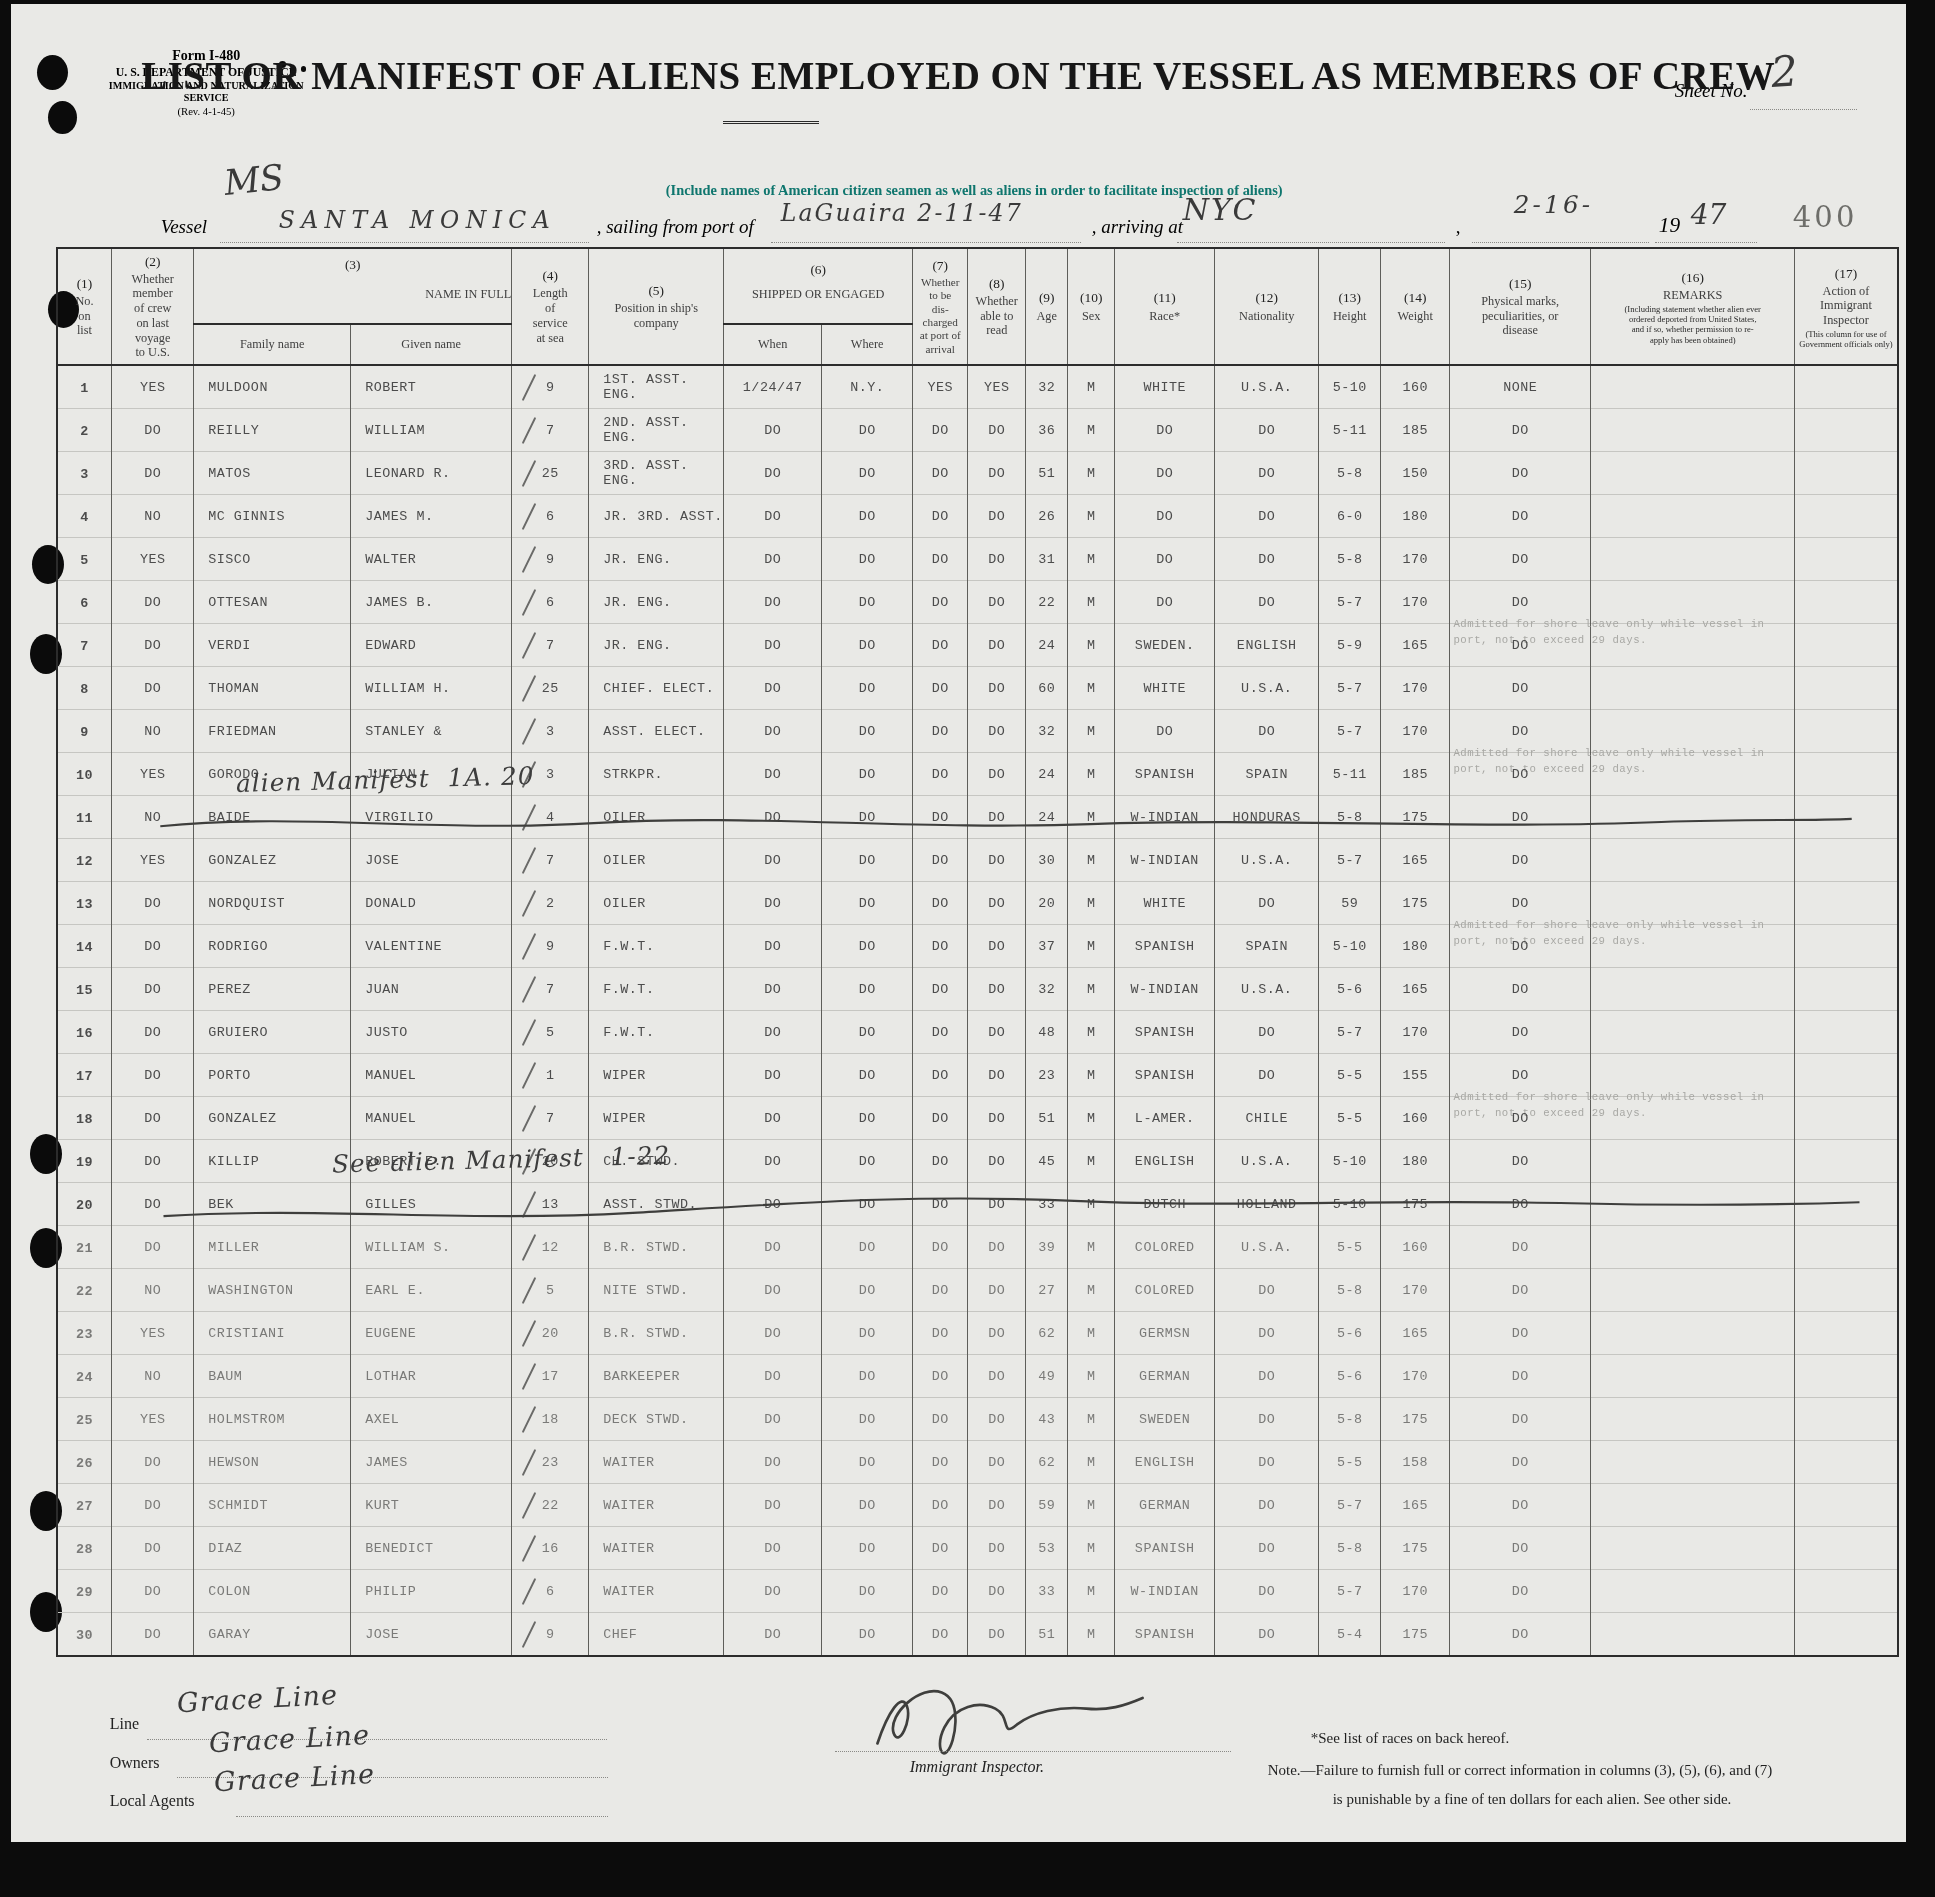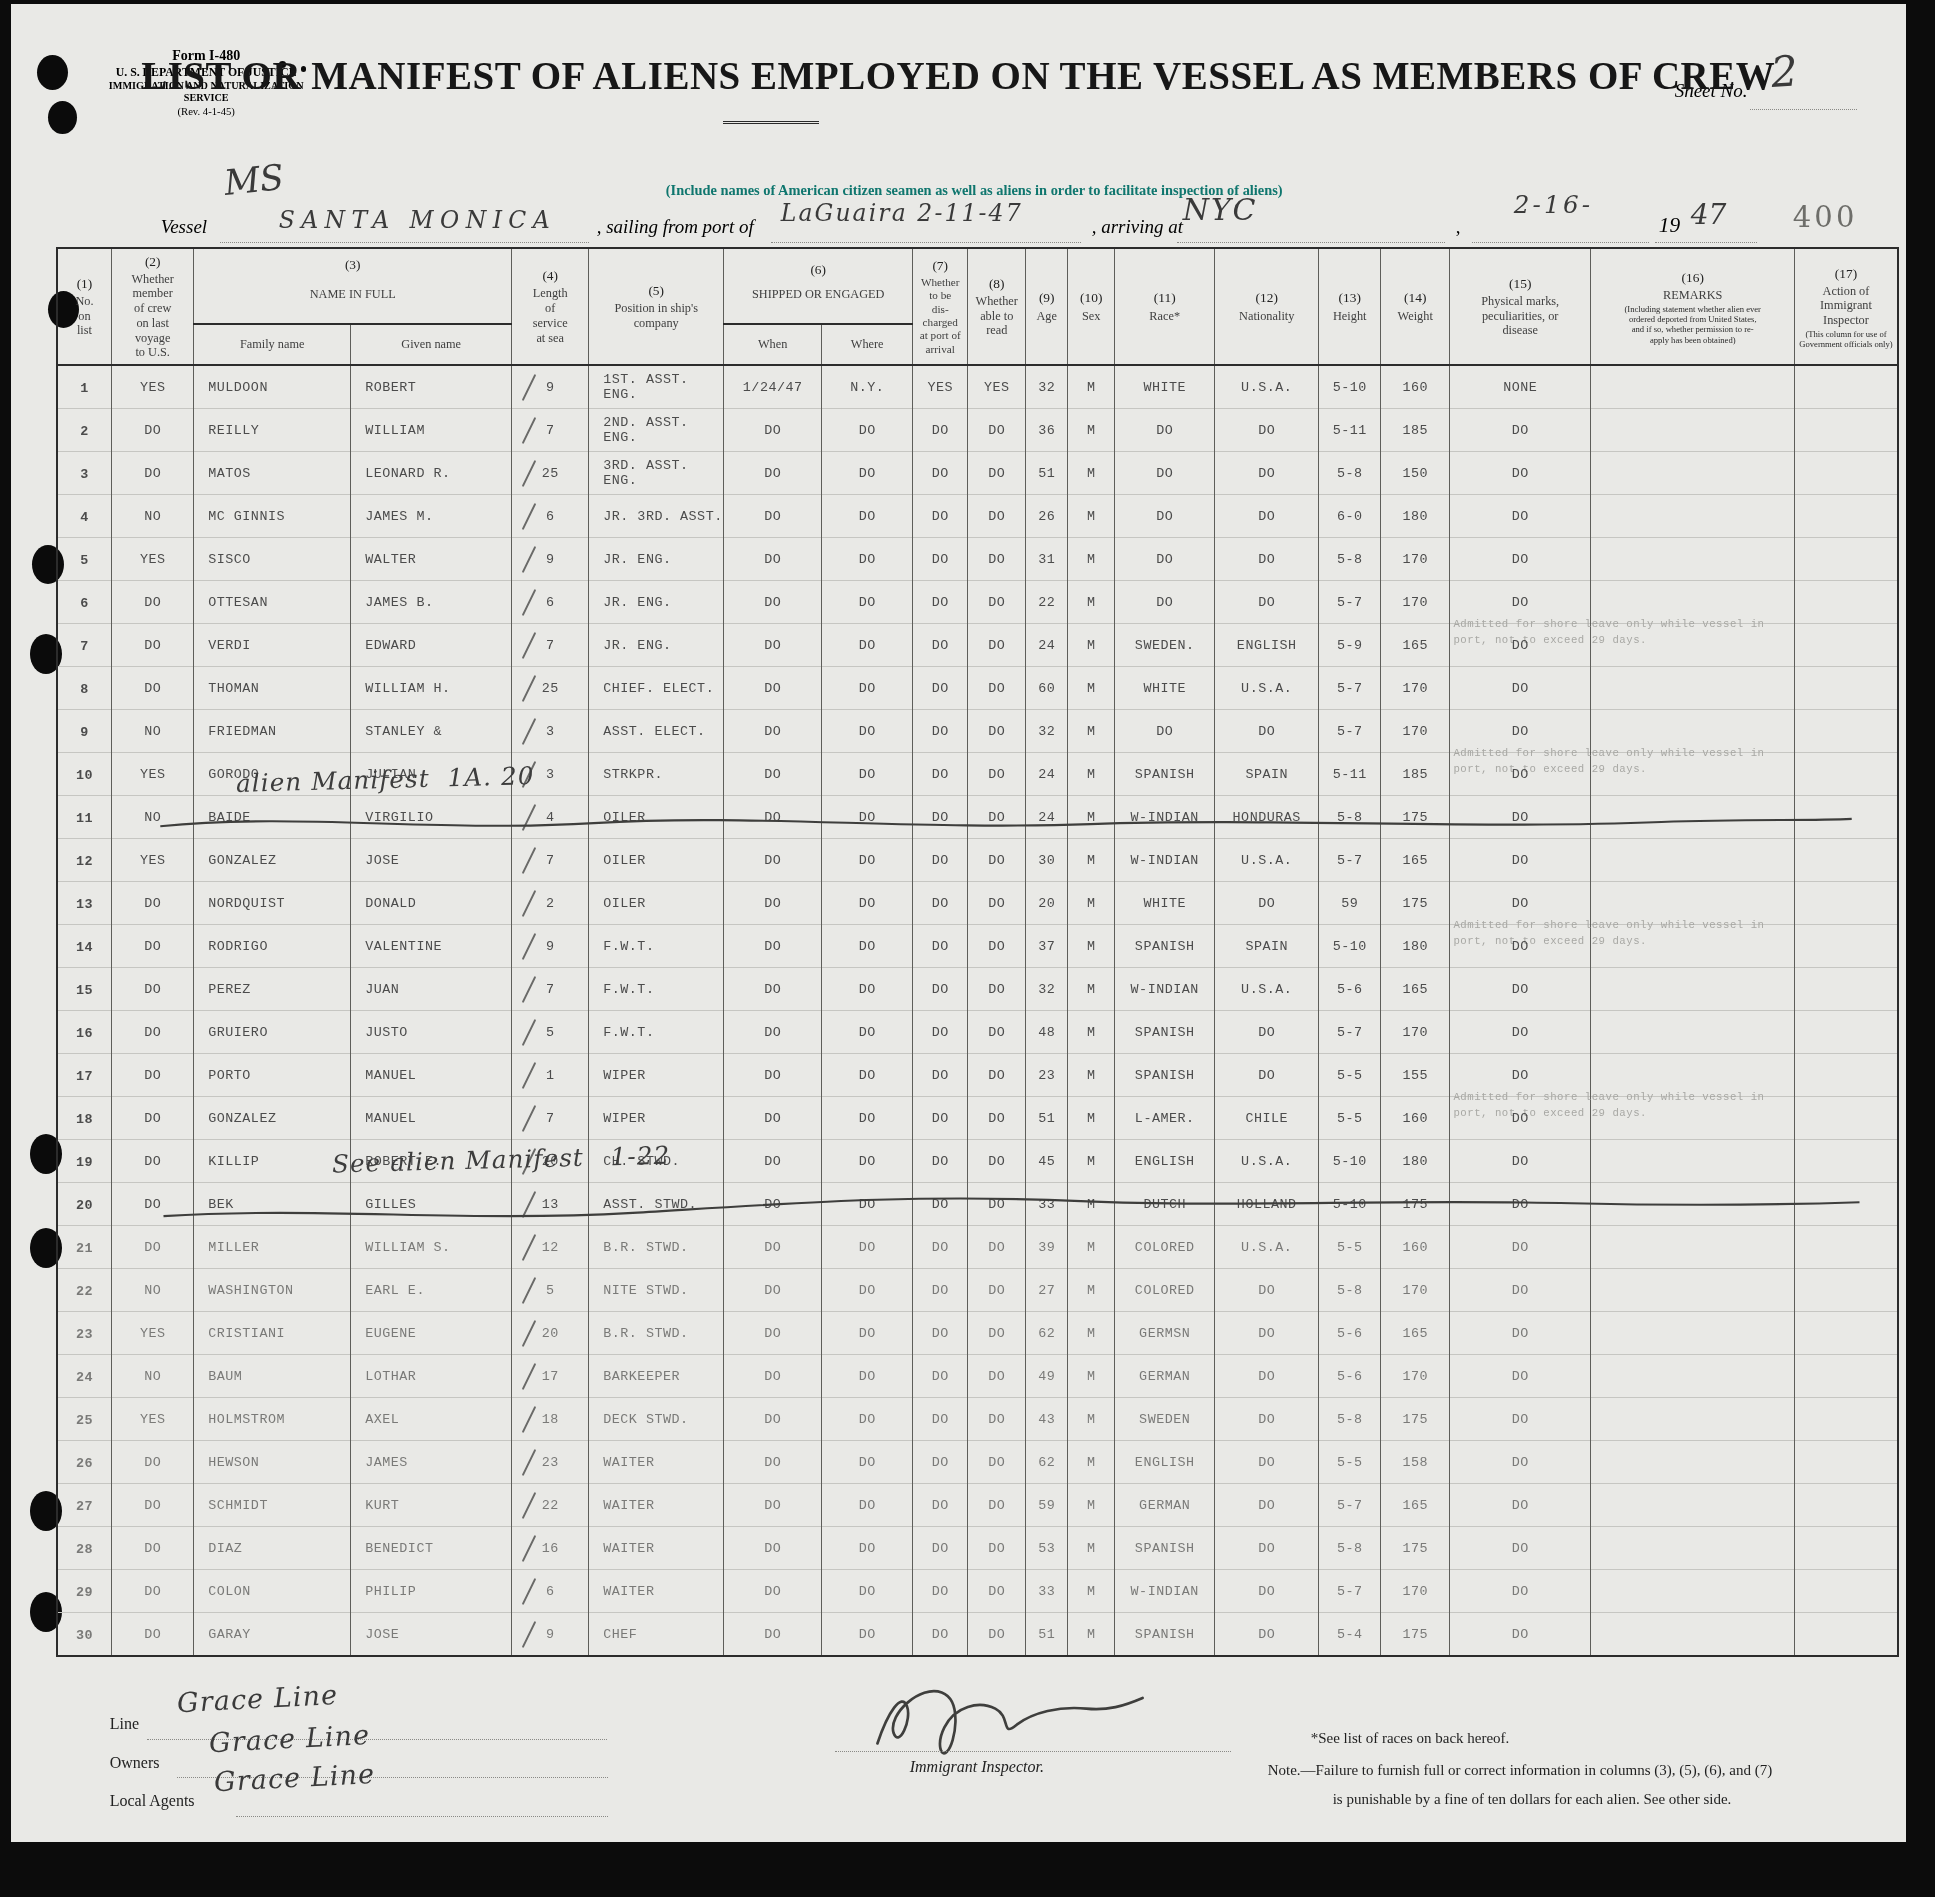--- a/index.html
+++ b/index.html
@@ -134,21 +134,21 @@
             <div class="hnum">(2)</div>
             <div class="hlabel">Whether
 member
 of crew
 on last
 voyage
 to U.S.</div>
           </th>
         <th colspan="2">
             <div class="hnum">(3)</div>
-            <div class="hlabel" style="padding:14px 0 18px;">NAME IN FULL</div>
+            <div class="hlabel" style="padding:14px 0 18px;text-align:right;">NAME IN FULL</div>
           </th>
         <th rowspan="2">
             <div class="hnum">(4)</div>
             <div class="hlabel">Length
 of
 service
 at sea</div>
           </th>
         <th rowspan="2">
             <div class="hnum">(5)</div>

